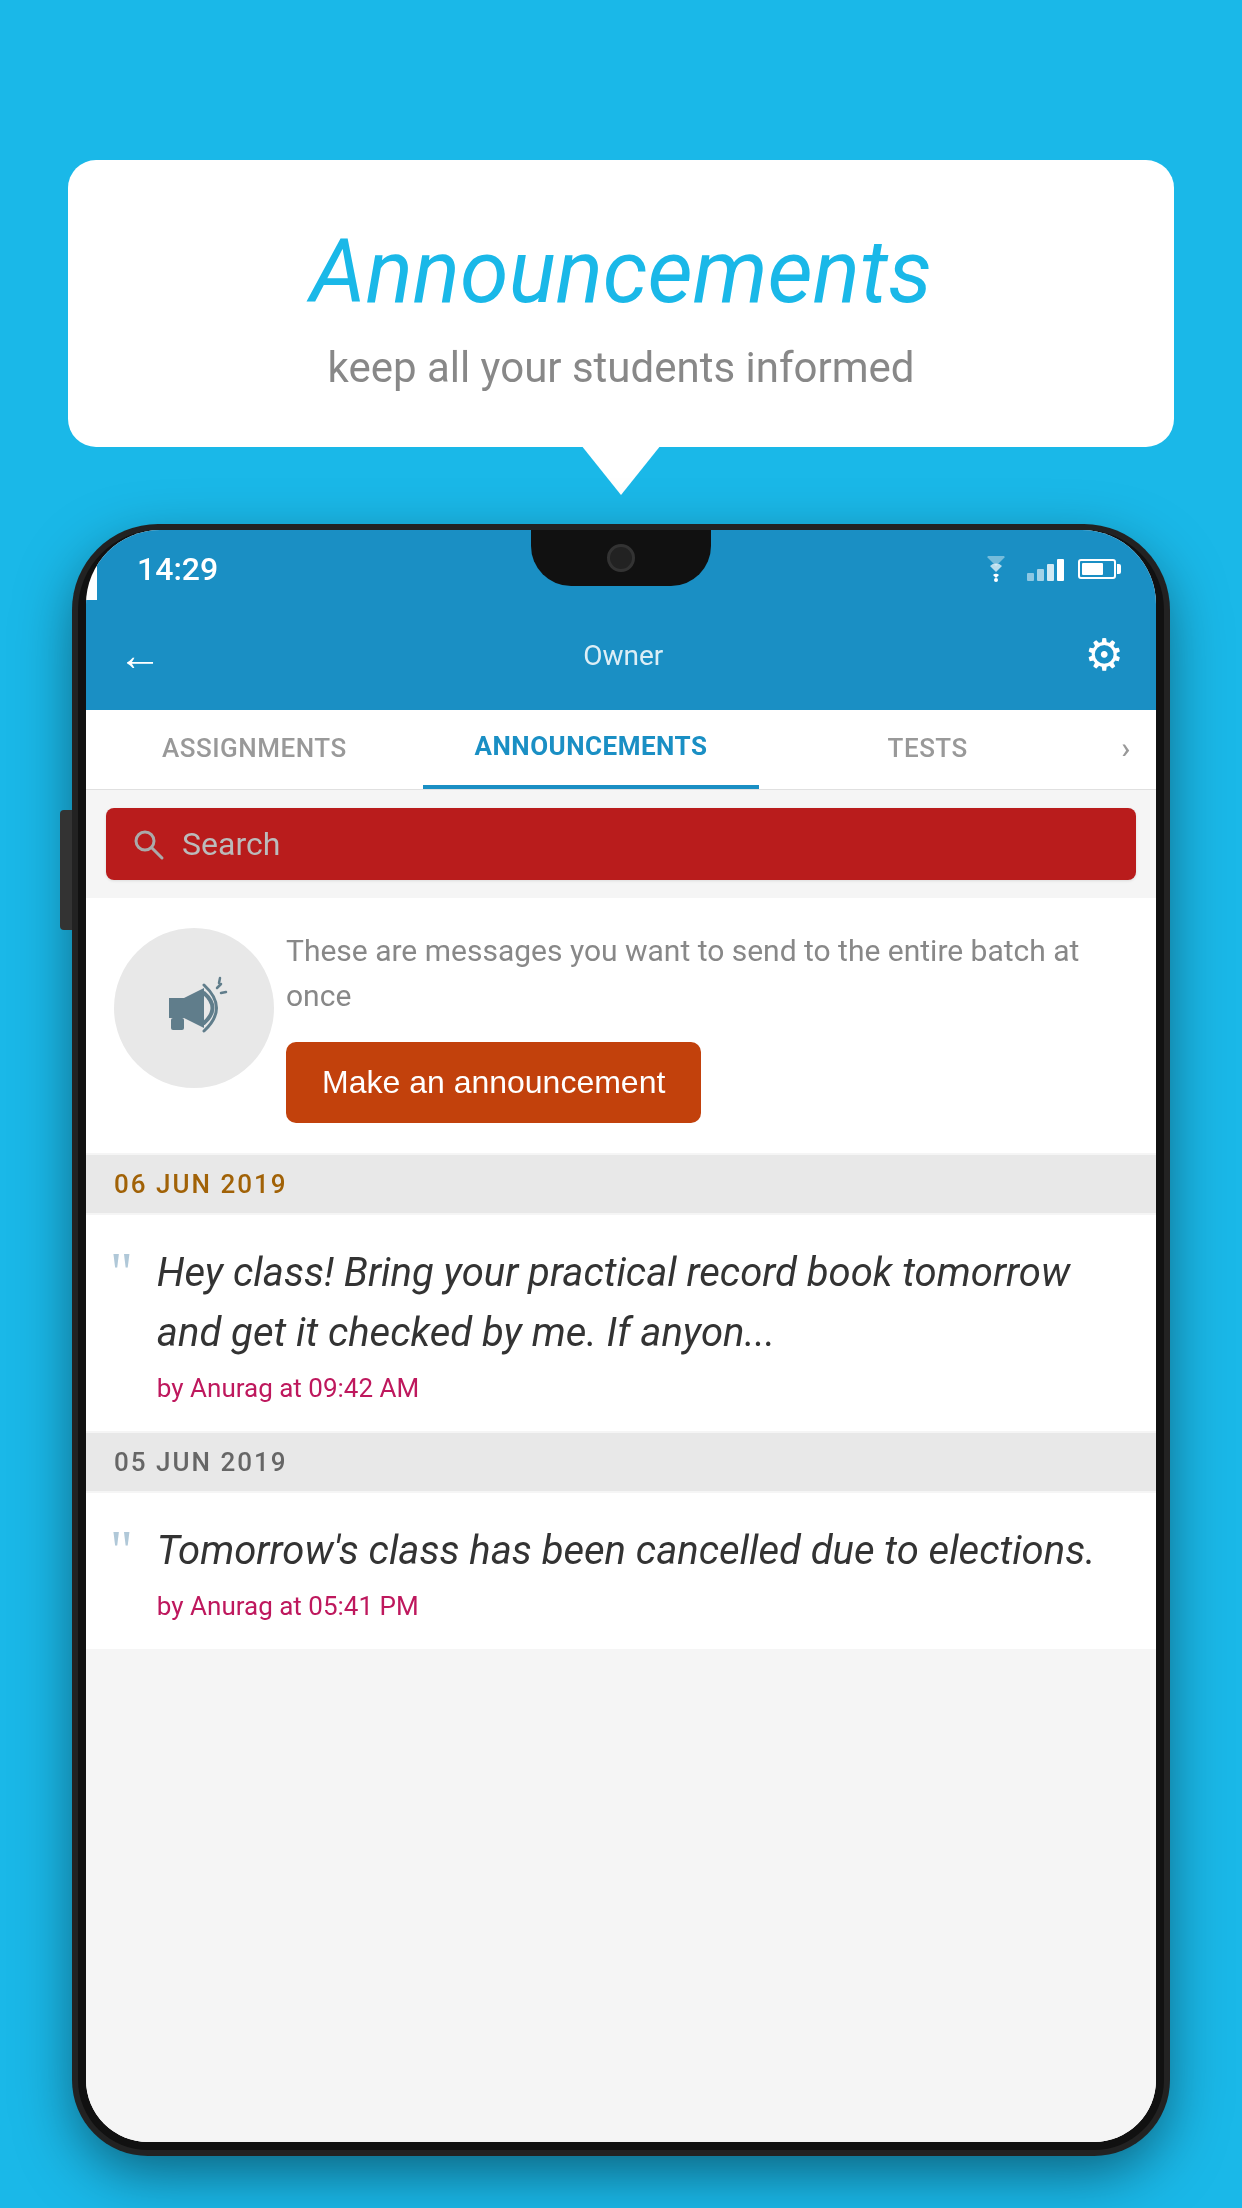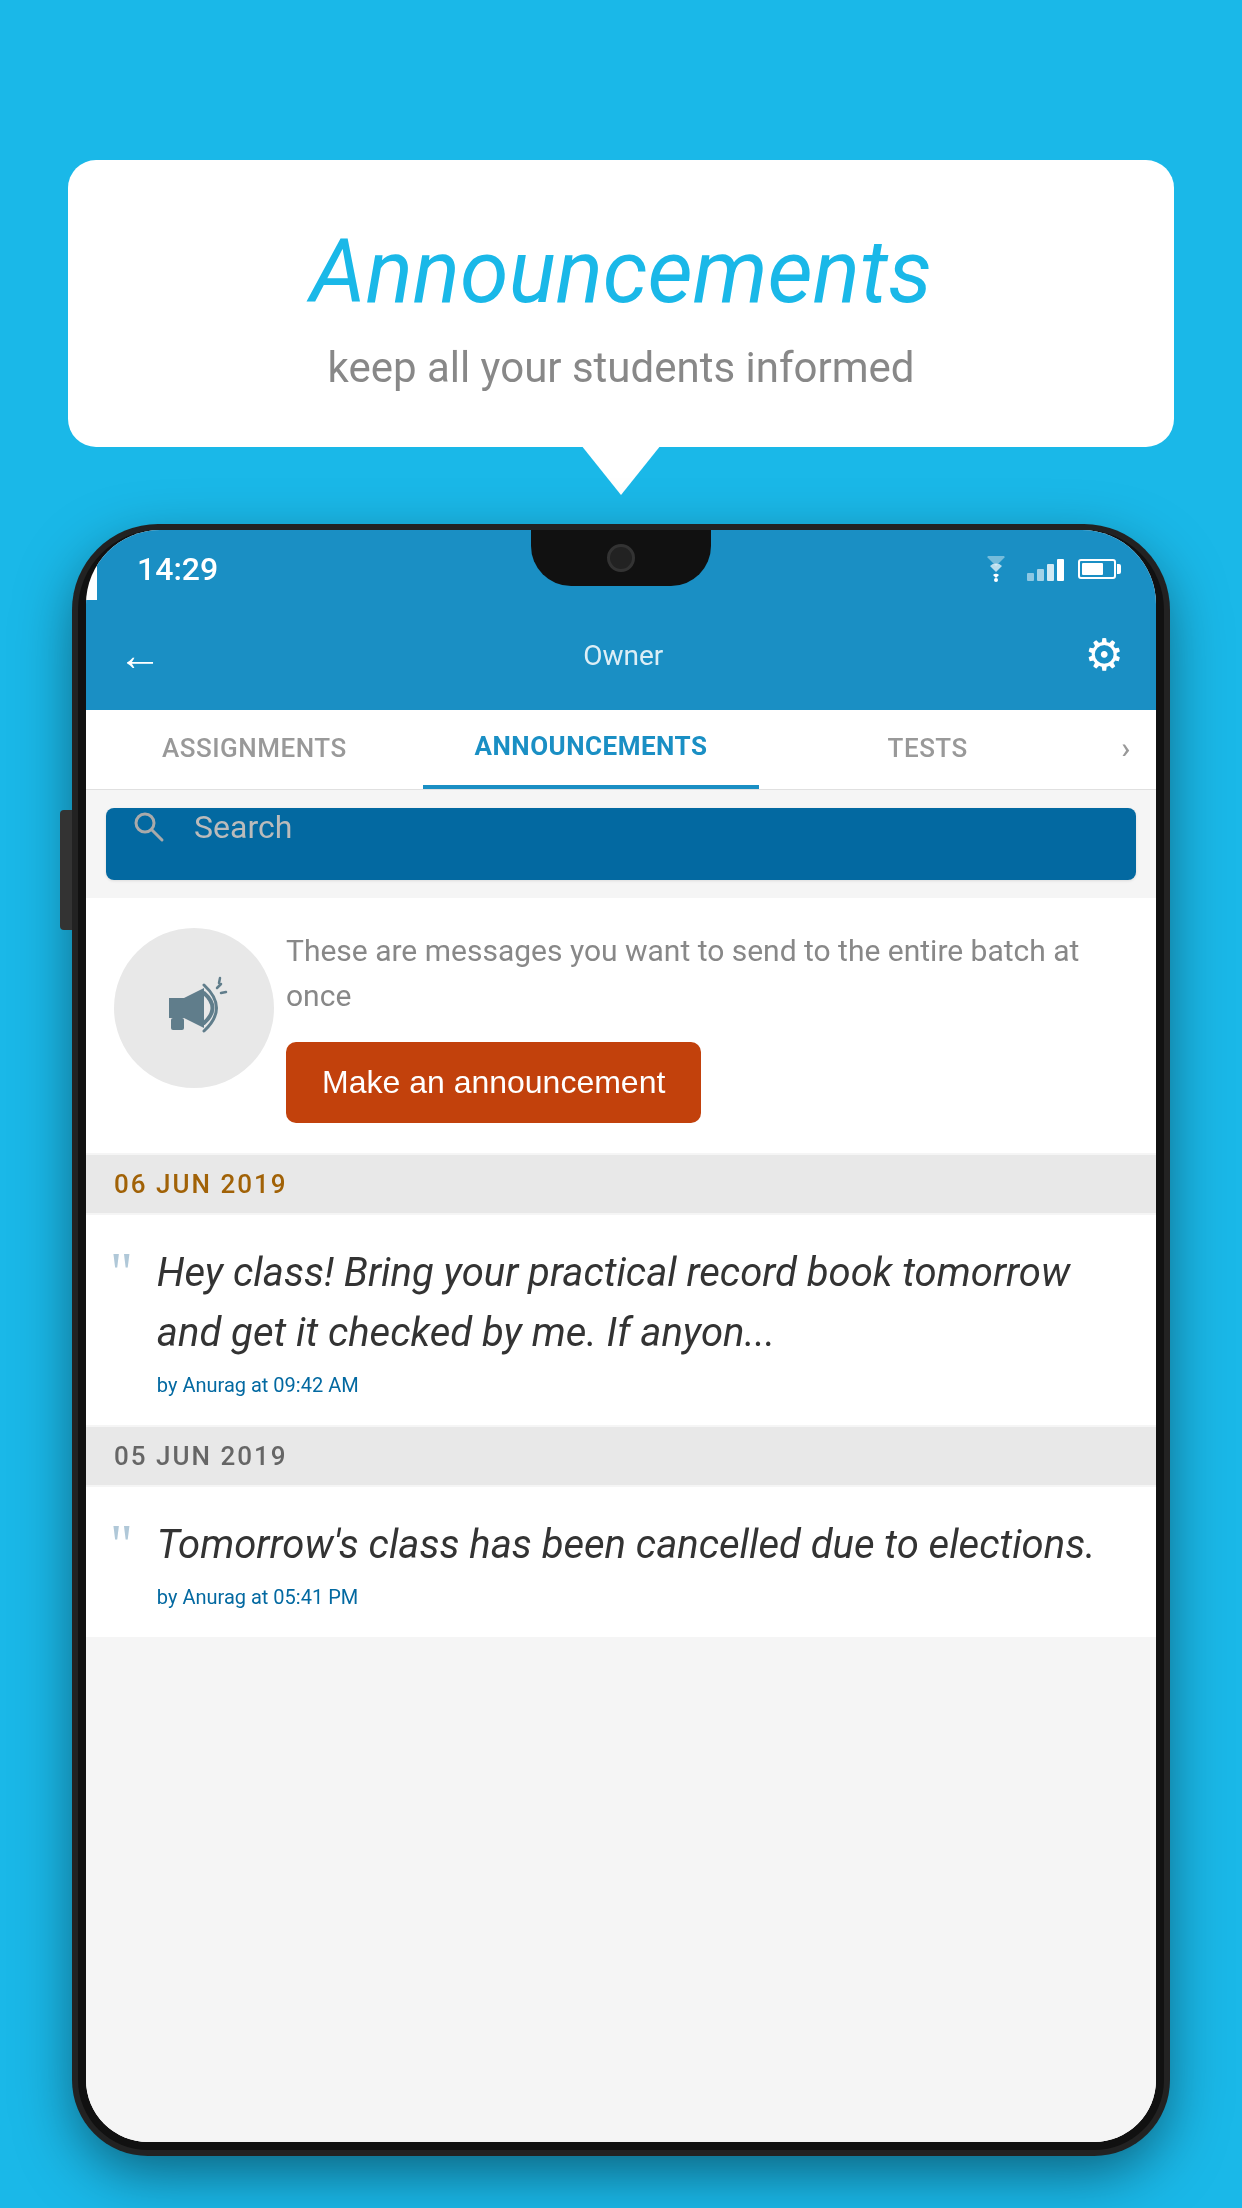--- a/index.html
+++ b/index.html
@@ -285,28 +285,28 @@
       top: 260px;
       left: 0;
       right: 0;
       bottom: 0;
       background: #f5f5f5;
       overflow: hidden;
     }
 
     
     .search-bar {
-      background: #0369a1;
+      background: #b91c1c;
       margin: 18px 20px;
       border-radius: 8px;
       height: 72px;
       display: flex;
-      align-items: flex-start;
+      align-items: center;
       padding: 0 24px;
-      gap: 28px;
+      gap: 16px;
       box-shadow: 0 1px 3px rgba(0,0,0,0.1);
     }
 
     .search-placeholder {
       color: #bbb;
       font-size: 32px;
     }
 
     
     .announcement-empty-card {
@@ -387,22 +387,22 @@
 
     .announcement-text {
       font-size: 40px;
       color: #333;
       font-style: italic;
       line-height: 1.5;
       margin-bottom: 10px;
     }
 
     .announcement-meta {
-      font-size: 20px;
-      color: #0369a1;
+      font-size: 26px;
+      color: #be185d;
     }
 
     .date-separator-2 {
       background: #e8e8e8;
       padding: 14px 28px;
       font-size: 26px;
       color: #666;
       font-weight: 500;
       letter-spacing: 2px;
       margin-top: 2px;

